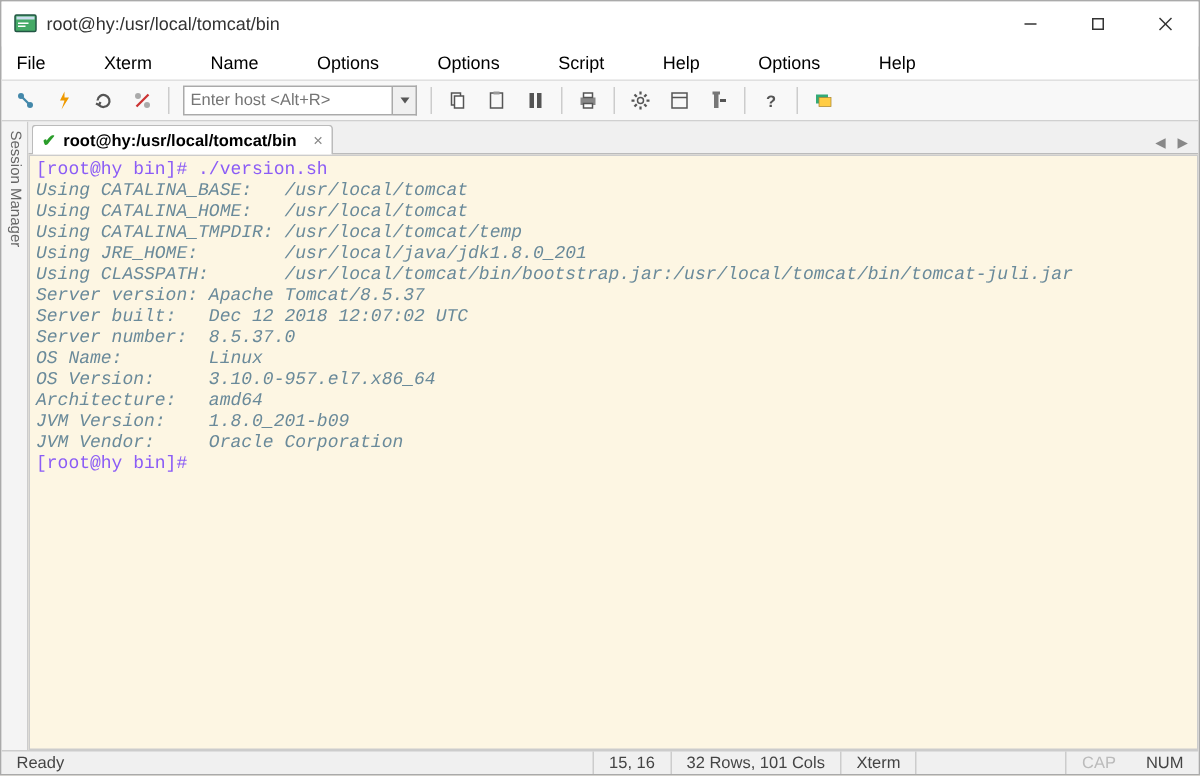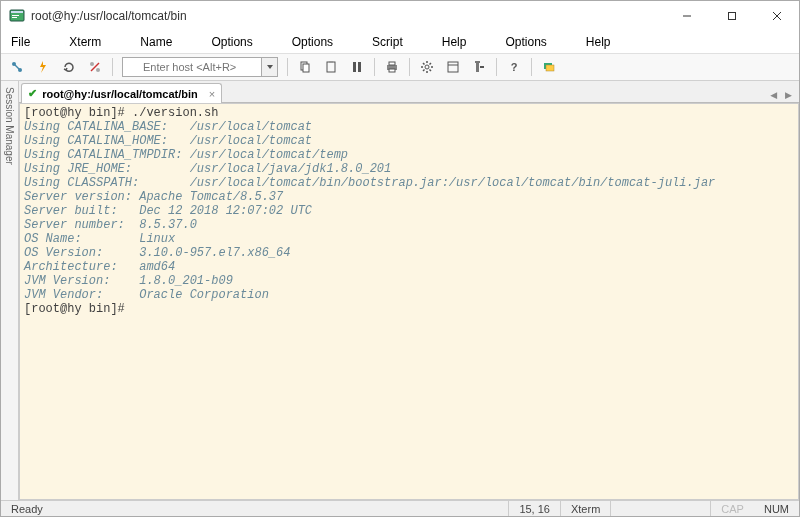--- a/index.html
+++ b/index.html
@@ -8,34 +8,34 @@
   .titlebar .title { flex: 1; font-size: 12px; color: #333; display: flex; align-items: center; gap: 6px; }
   .titlebar .title svg { flex-shrink: 0; }
   .winbtns { display: flex; height: 100%; }
   .winbtn { width: 45px; display: flex; align-items: center; justify-content: center; color: #333; }
   .menubar { height: 22px; display: flex; align-items: center; padding: 0 0; gap: 19px; }
   .menuitem { padding: 2px 10px; cursor: default; }
   .toolbar { height: 28px; display: flex; align-items: center; padding: 0 4px; gap: 2px; border-top: 1px solid #e0e0e0; border-bottom: 1px solid #d0d0d0; background: #f8f8f8; }
   .tbtn { width: 24px; height: 22px; display: flex; align-items: center; justify-content: center; border: 1px solid transparent; border-radius: 2px; color: #555; }
   .tsep { width: 1px; height: 18px; background: #ccc; margin: 0 3px; }
   .hostbox { display: flex; align-items: center; margin: 0 4px; }
-  .hostinput { width: 140px; height: 20px; border: 1px solid #aaa; padding: 0 20px; font-size: 11px; color: #888; background: #fff; }
+  .hostinput { width: 140px; height: 20px; border: 1px solid #aaa; padding: 0 4px; font-size: 11px; color: #888; background: #fff; }
   .hostdrop { width: 16px; height: 20px; border: 1px solid #aaa; border-left: none; background: #f0f0f0; display: flex; align-items: center; justify-content: center; }
   .content-row { flex: 1; display: flex; overflow: hidden; }
   .sessmgr { width: 18px; background: #f4f4f4; border-right: 1px solid #ccc; display: flex; align-items: flex-start; justify-content: center; padding-top: 6px; }
   .sessmgr span { writing-mode: vertical-rl; font-size: 10px; color: #666; }
   .mainarea { flex: 1; display: flex; flex-direction: column; }
   .tabstrip { height: 22px; background: #f0f0f0; display: flex; align-items: flex-end; border-bottom: 1px solid #bbb; padding-left: 2px; }
   .tab { height: 20px; background: #fff; border: 1px solid #bbb; border-bottom: none; border-radius: 3px 3px 0 0; display: flex; align-items: center; padding: 0 6px; gap: 5px; font-size: 11px; font-weight: bold; position: relative; top: 1px; }
   .tab .chk { color: #2a9d2a; font-weight: bold; }
   .tab .x { color: #888; margin-left: 6px; cursor: pointer; font-weight: normal; }
   .tabstrip .navr { margin-left: auto; display: flex; gap: 2px; padding-right: 4px; color: #888; font-size: 9px; }
   .tabstrip .navr span { padding: 2px 3px; }
   .terminal { flex: 1; background: #fdf6e3; padding: 2px 4px; font-family: Consolas, "Courier New", monospace; font-size: 12px; line-height: 14px; white-space: pre; overflow: auto; border: 1px solid #ccc; margin: 0; }
-  .c-prompt { color: #404040; }
+  .c-prompt { color: #8b5cf6; }
   .c-out { color: #6a8a9a; font-style: italic; }
   .statusbar { height: 16px; background: #f0f0f0; border-top: 1px solid #ccc; display: flex; align-items: center; font-size: 11px; color: #444; }
   .statusbar .cell { padding: 0 10px; border-right: 1px solid #ccc; height: 100%; display: flex; align-items: center; }
   .statusbar .cell:first-child { flex: 1; }
   .statusbar .cell.nb { border-right: none; }
   svg { display: block; }
 </style>
 </head>
 <body>
 
@@ -203,17 +203,18 @@
         <span>▶</span>
       </div>
     </div>
     <div class="terminal" id="term"><div class="c-prompt">[root@hy bin]# ./version.sh</div><div class="c-out">Using CATALINA_BASE:   /usr/local/tomcat</div><div class="c-out">Using CATALINA_HOME:   /usr/local/tomcat</div><div class="c-out">Using CATALINA_TMPDIR: /usr/local/tomcat/temp</div><div class="c-out">Using JRE_HOME:        /usr/local/java/jdk1.8.0_201</div><div class="c-out">Using CLASSPATH:       /usr/local/tomcat/bin/bootstrap.jar:/usr/local/tomcat/bin/tomcat-juli.jar</div><div class="c-out">Server version: Apache Tomcat/8.5.37</div><div class="c-out">Server built:   Dec 12 2018 12:07:02 UTC</div><div class="c-out">Server number:  8.5.37.0</div><div class="c-out">OS Name:        Linux</div><div class="c-out">OS Version:     3.10.0-957.el7.x86_64</div><div class="c-out">Architecture:   amd64</div><div class="c-out">JVM Version:    1.8.0_201-b09</div><div class="c-out">JVM Vendor:     Oracle Corporation</div><div class="c-prompt">[root@hy bin]# </div></div>
   </div>
 </div>
 
 <div class="statusbar">
   <div class="cell">Ready</div>
   <div class="cell">15, 16</div>
+  <div class="cell">32 Rows, 101 Cols</div>
   <div class="cell">Xterm</div>
   <div class="cell" style="flex:0 0 100px;border-right:1px solid #ccc"></div>
   <div class="cell nb" style="color:#bbb">CAP</div>
   <div class="cell nb">NUM</div>
 </div>
 
 </body></html>

